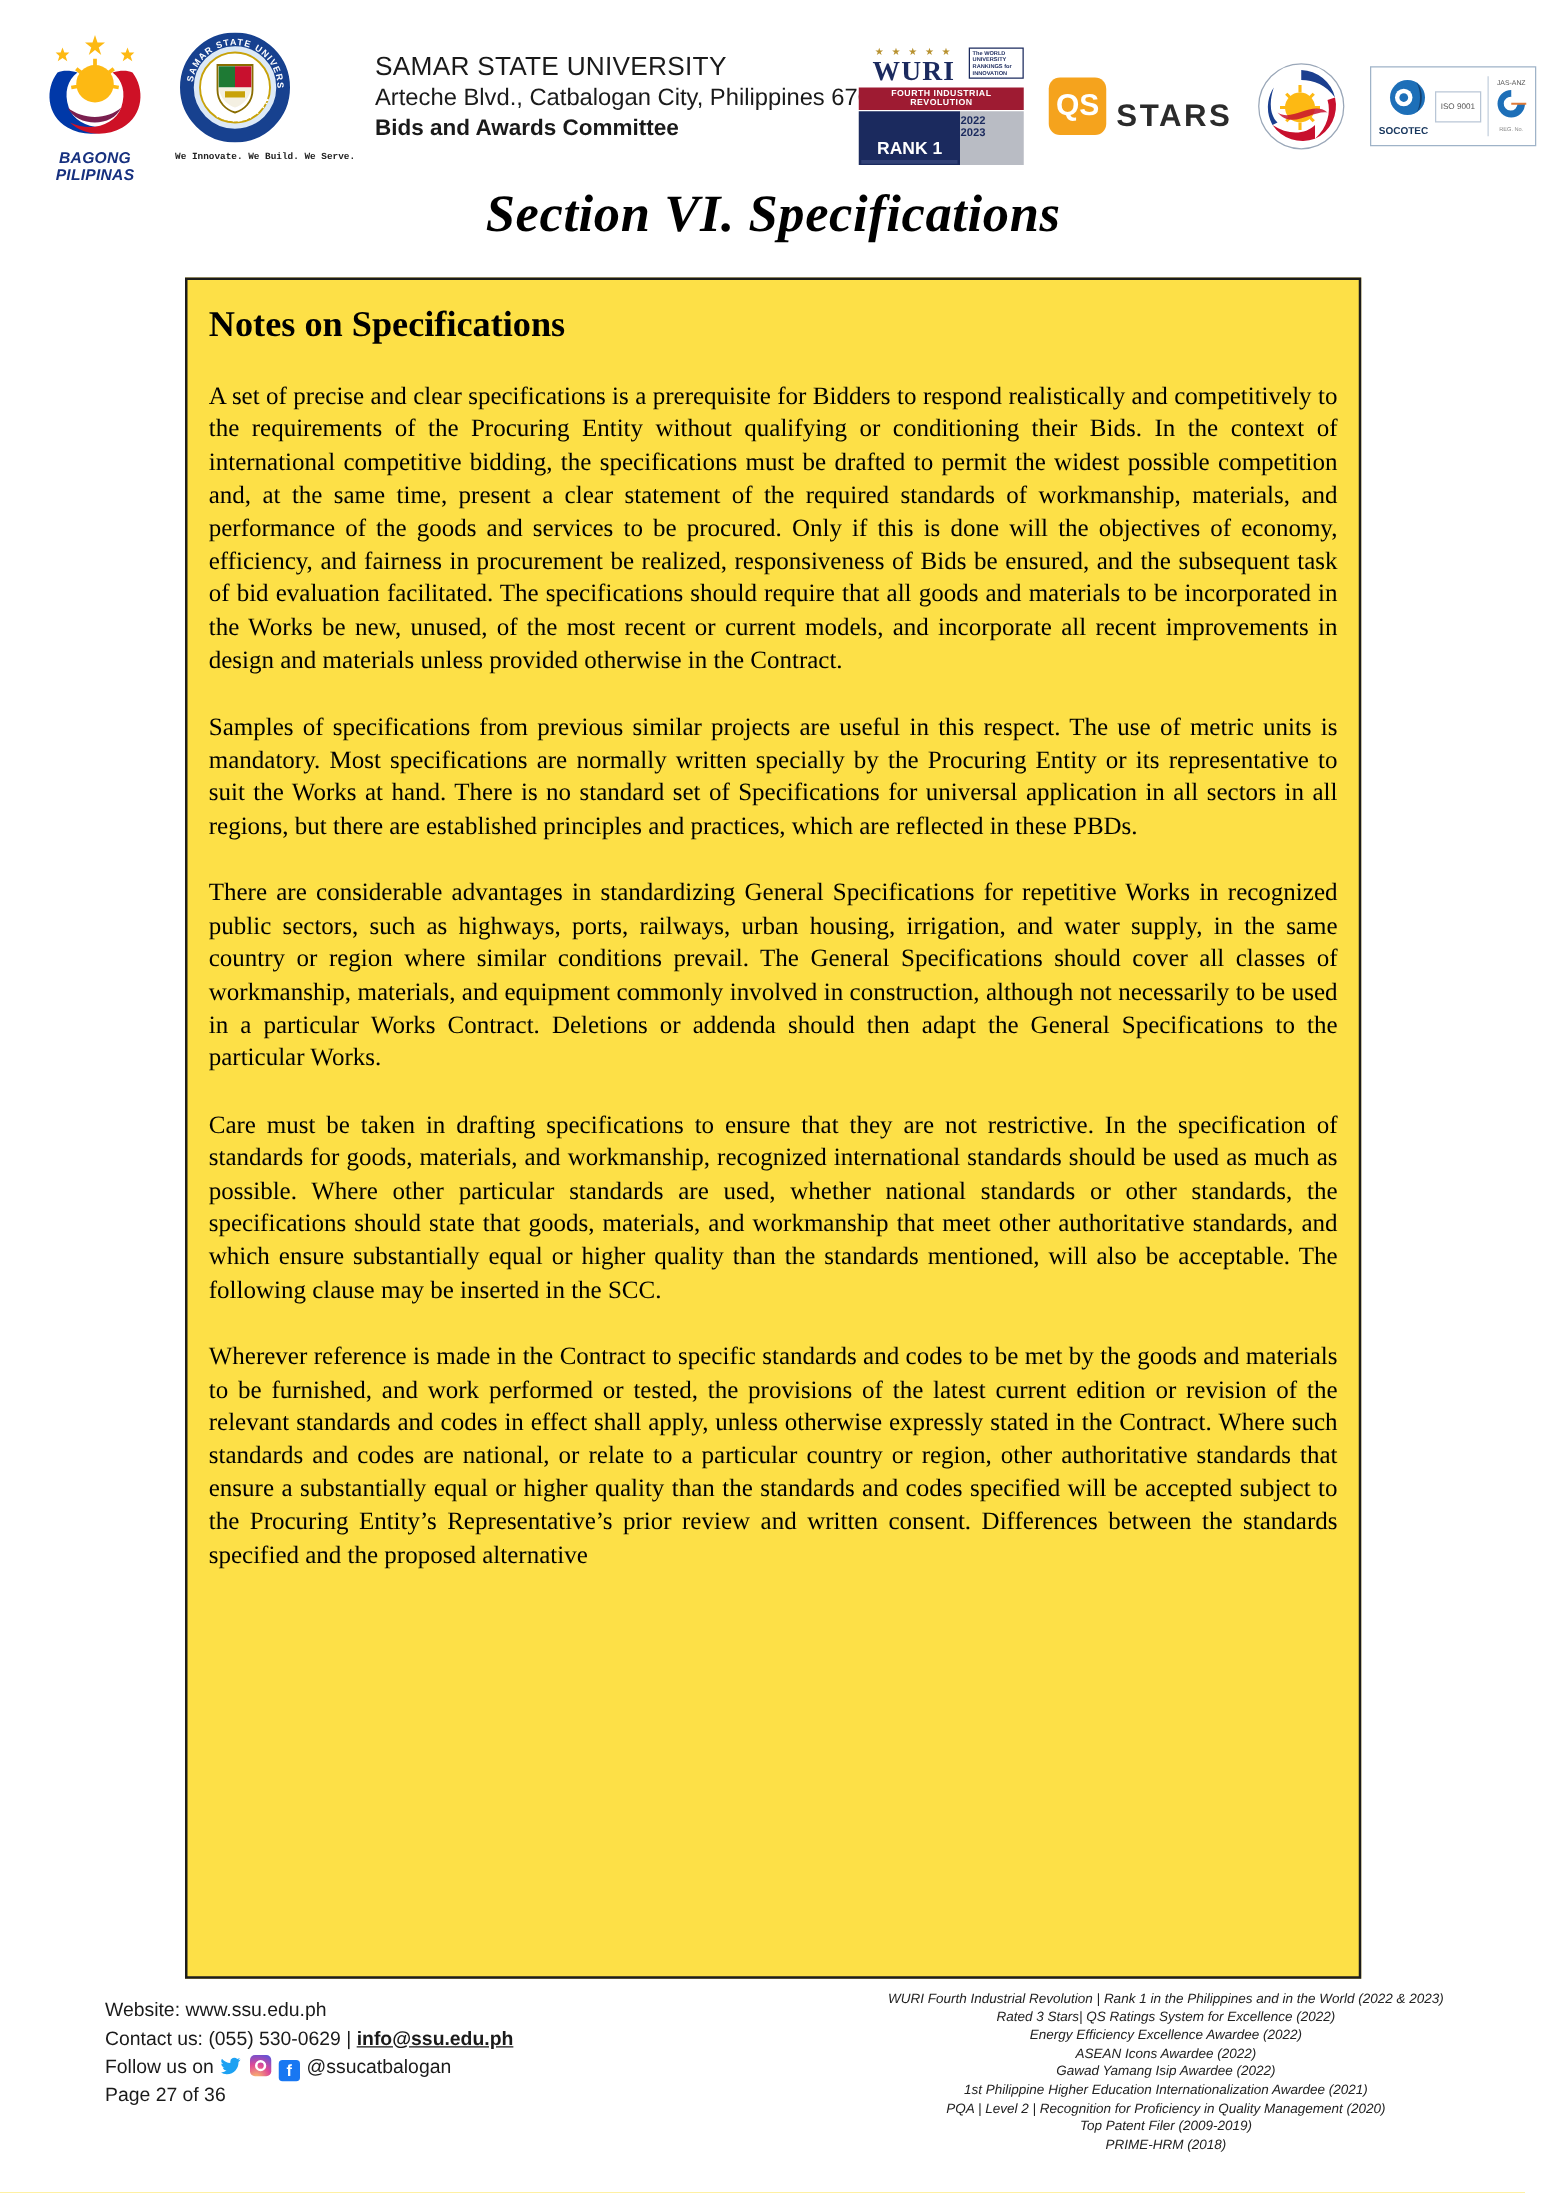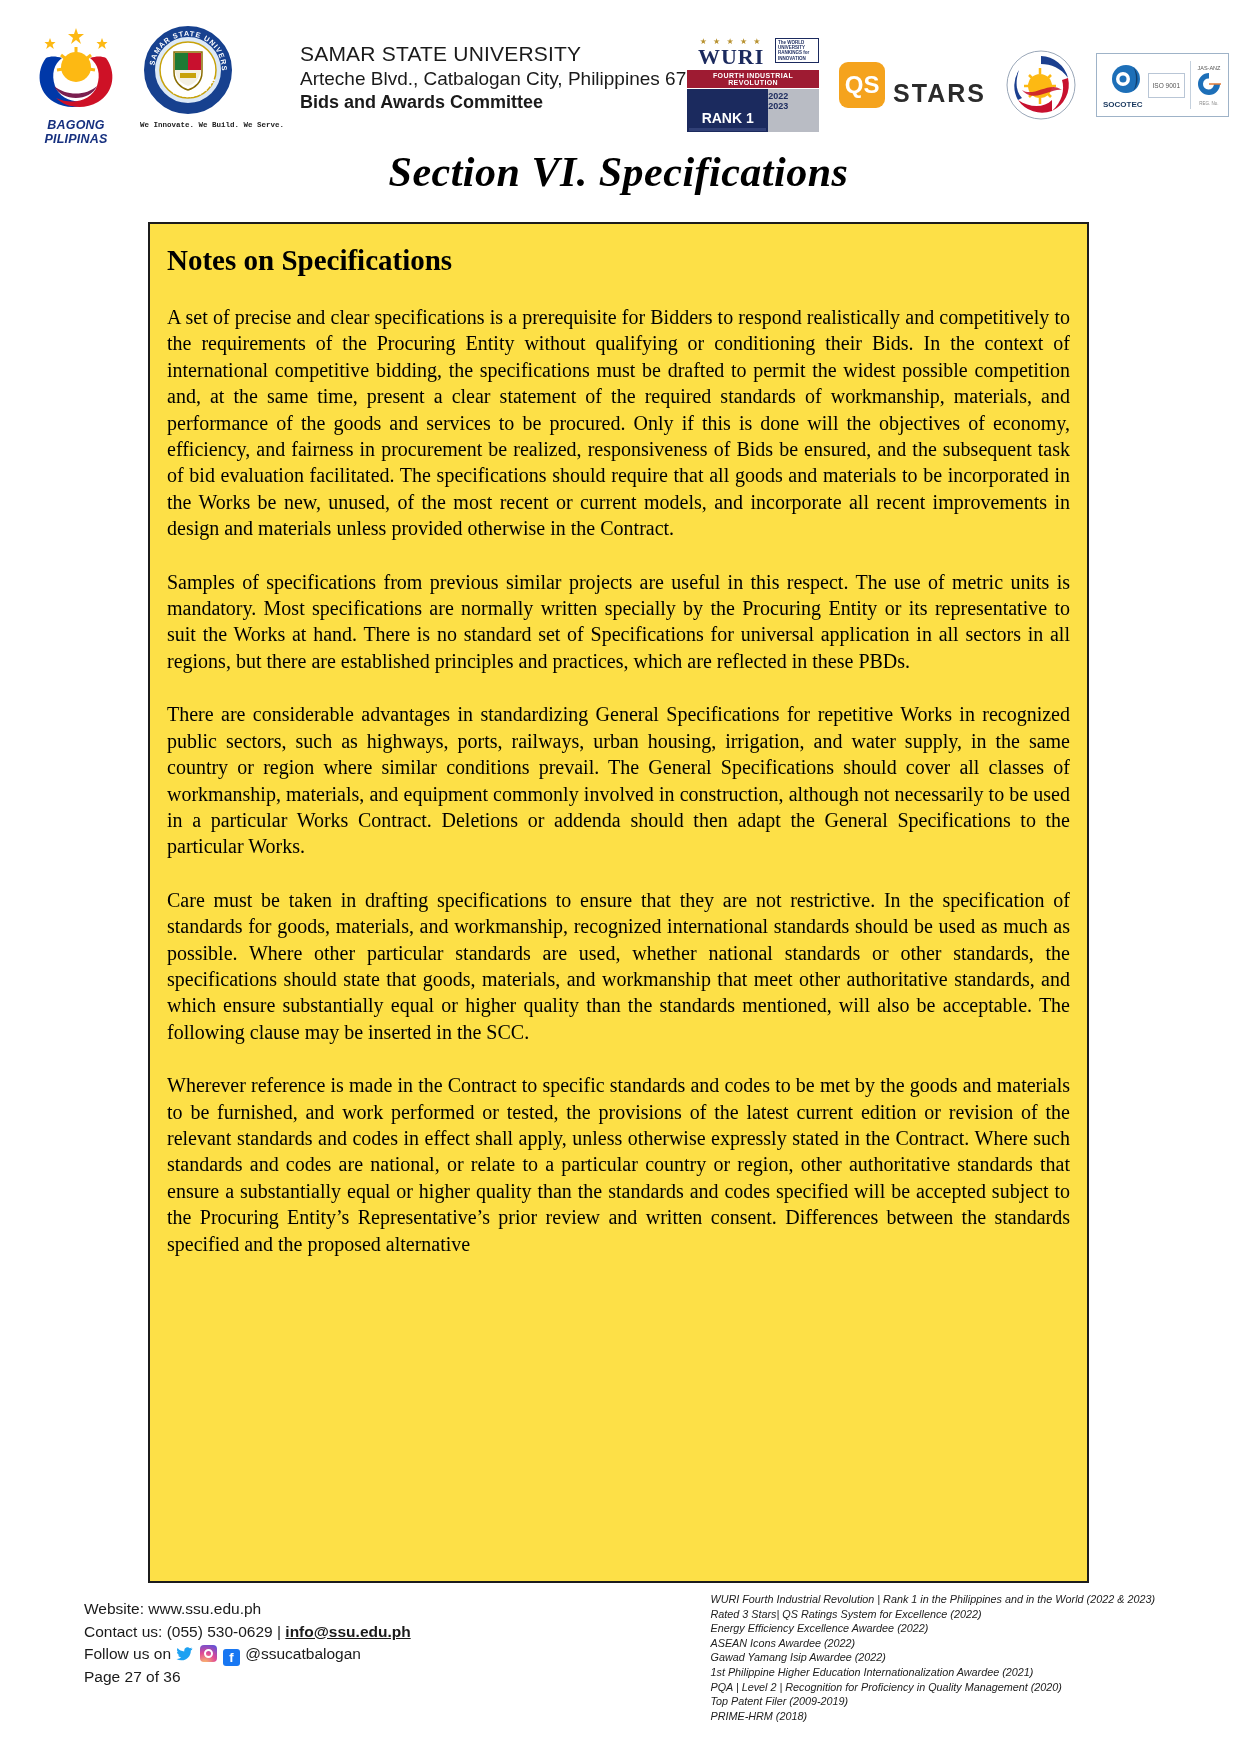--- a/index.html
+++ b/index.html
@@ -79,21 +79,21 @@
   .footer-left { position:absolute; left:84px; top:1598px; font-family:"Liberation Sans", sans-serif;
     font-size:15.5px; line-height:22.5px; color:#1a1a1a; }
   .footer-left .email { font-weight:bold; text-decoration:underline; color:#1a1a1a; }
   .icon { display:inline-block; width:17px; height:17px; vertical-align:-3px; margin:0 1px; }
   .ic-tw { color:#1da1f2; }
   .ic-ig { background:radial-gradient(circle at 30% 110%, #fdc468, #df4996 50%, #5851db 95%);
     border-radius:4px; position:relative; }
   .ic-ig::after { content:""; position:absolute; inset:4px; border:2px solid #fff; border-radius:50%; }
   .ic-fb { background:#1877f2; border-radius:3px; color:#fff; font-family:"Liberation Sans", sans-serif;
     font-weight:bold; font-size:13px; text-align:center; line-height:17px; }
-  .footer-right { position:absolute; right:86px; top:1592px; text-align:left;
+  .footer-right { position:absolute; right:86px; top:1592px; text-align:center;
     font-family:"Liberation Sans", sans-serif; font-style:italic; font-size:10.8px;
     line-height:14.6px; color:#222; }
 </style>
 </head>
 <body>
 
 <div class="header">
   <div class="hdr-left">
 
     <div class="logo-block" style="width:112px;">

